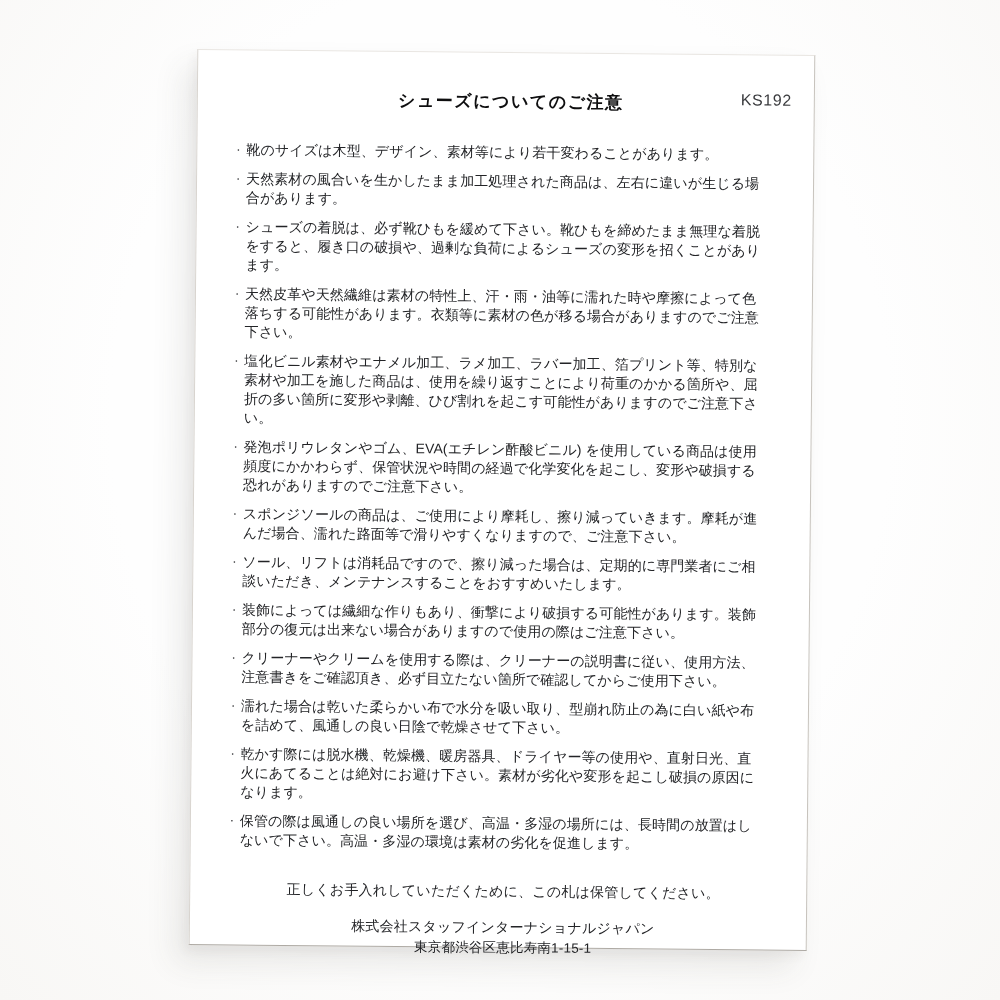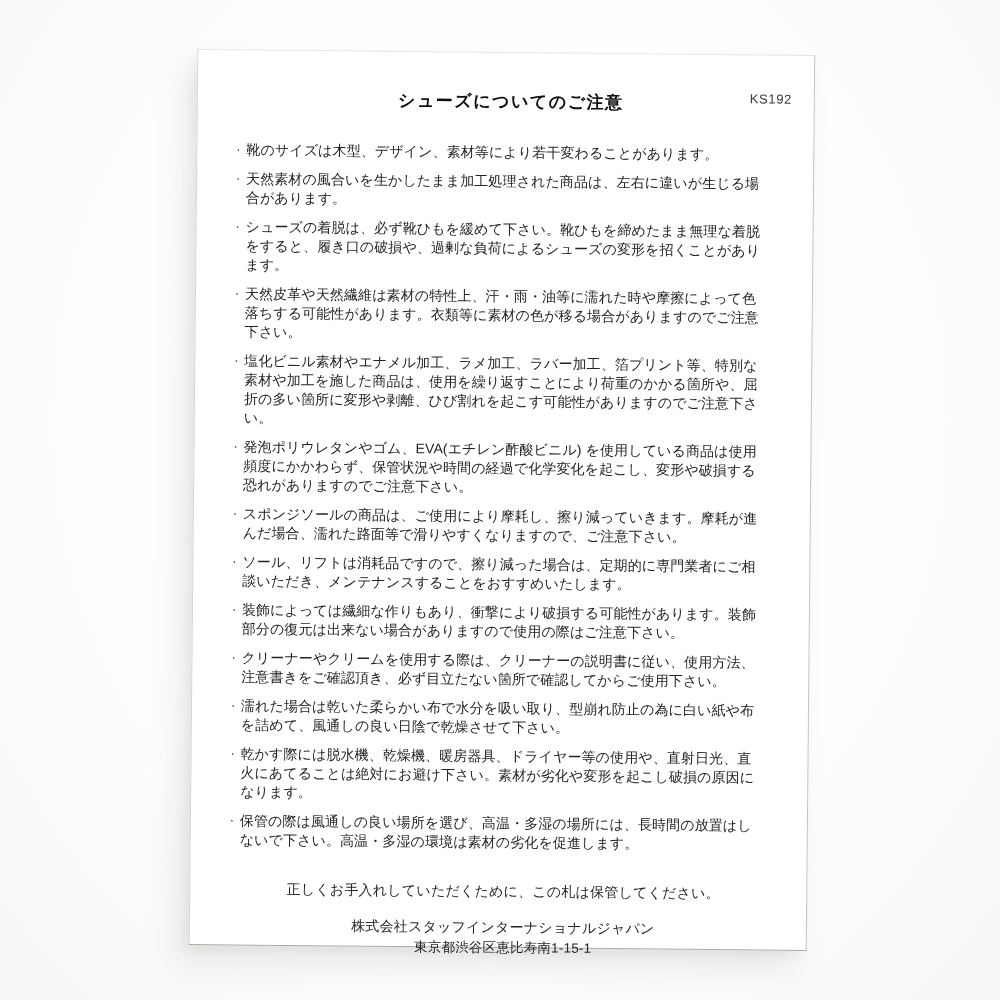--- a/index.html
+++ b/index.html
@@ -30,21 +30,21 @@
     border-color: #e9e6e2 #c7c3bd #aeaaa4 #d8d4cf;
     box-shadow: -14px 18px 30px rgba(70, 64, 58, 0.10),
                 -4px 6px 10px rgba(70, 64, 58, 0.05);
     padding: 38px 26px 0 36px;
     color: #232427;
   }
   .code {
     position: absolute;
     top: 36px;
     right: 22px;
-    font-size: 13px;
+    font-size: 16px;
     letter-spacing: 0.6px;
     color: #3a3b3e;
   }
   .title {
     margin: 0;
     text-align: center;
     font-size: 17px;
     line-height: 22px;
     font-weight: bold;
     letter-spacing: 1.5px;

